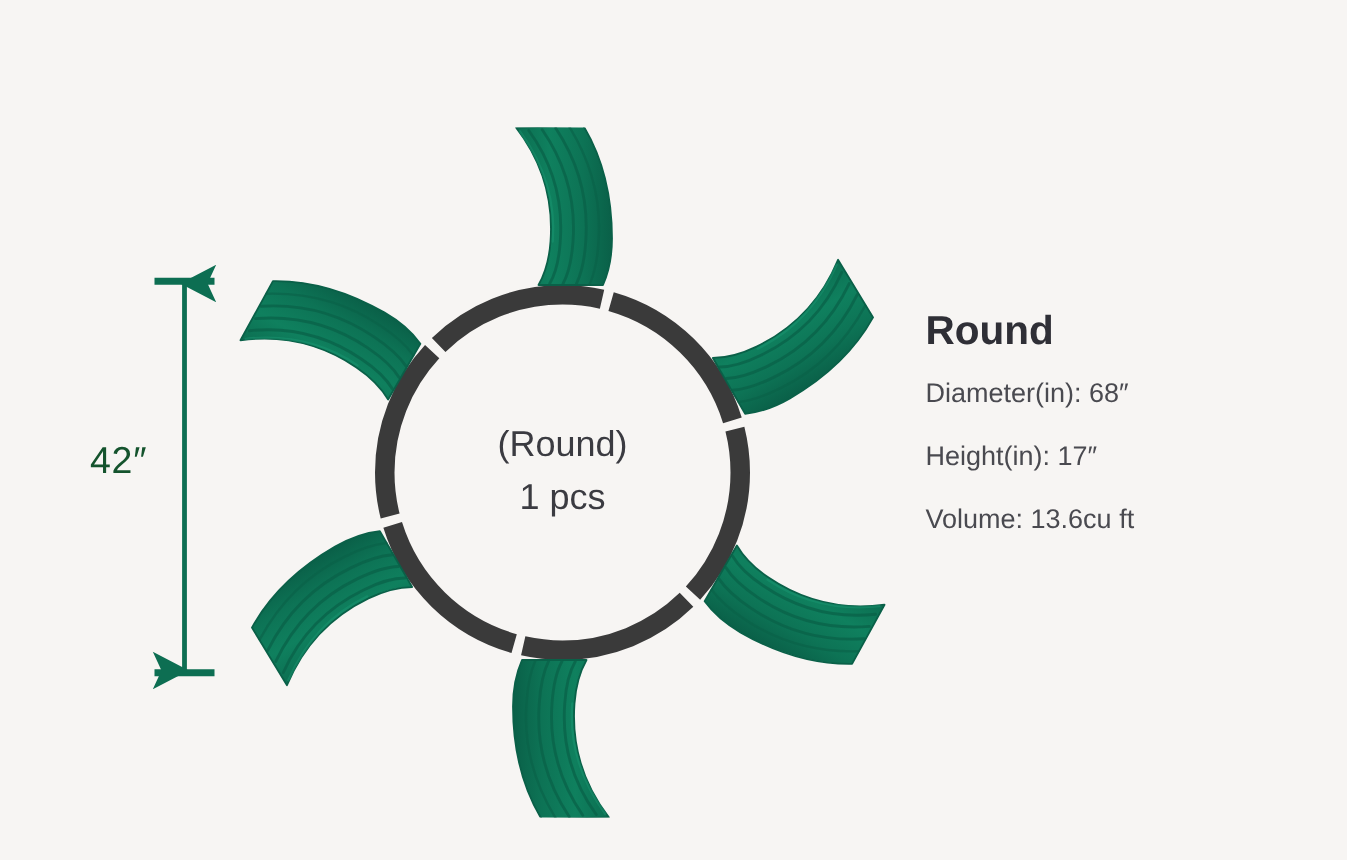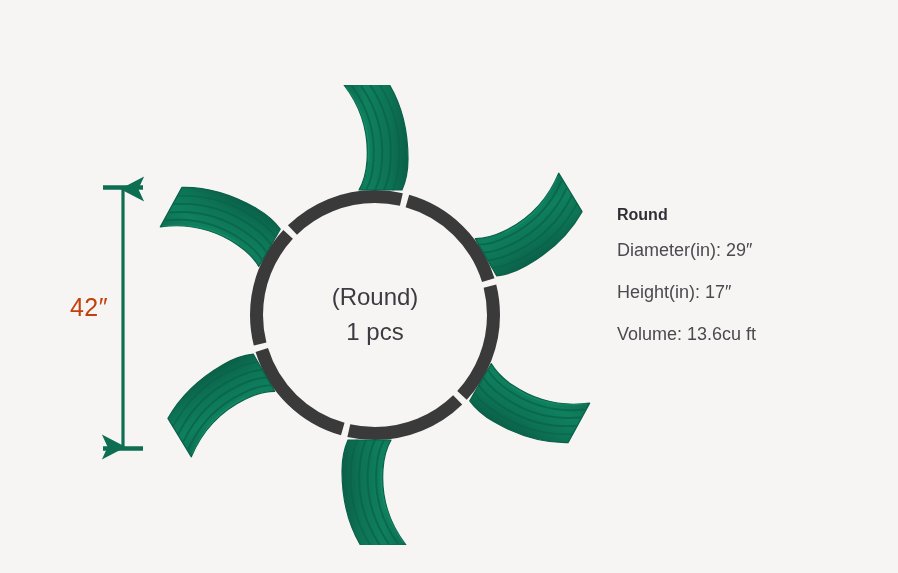--- a/index.html
+++ b/index.html
@@ -27,22 +27,22 @@
     left: 60px;
     top: 170px;
     width: 110px;
     height: 300px;
   }
   #dim-label {
     position: absolute;
     left: 0px;
     top: 125px;
     width: 58px;
-    text-align: center;
-    color: #c2410c;
+    text-align: left;
+    color: #14532d;
     font-size: 25px;
     font-weight: 400;
     letter-spacing: 0.5px;
     line-height: 1;
     white-space: nowrap;
   }
   
   #ring-diagram {
     position: absolute;
     left: 135px;
@@ -71,21 +71,21 @@
   }
   
   #spec-panel {
     position: absolute;
     left: 617px;
     top: 206px;
     width: 260px;
   }
   #spec-title {
     color: #2f2f36;
-    font-size: 16px;
+    font-size: 27px;
     font-weight: bold;
     margin: 0 0 17px 0;
     line-height: 1.1;
   }
   .spec-row {
     color: #4a4a50;
     font-size: 18px;
     line-height: 1;
     margin-bottom: 24px;
     white-space: nowrap;
@@ -172,18 +172,18 @@
     </g>
   </svg>
 
   <div id="center-label">
     <div class="cl-line">(Round)</div>
     <div class="cl-line">1 pcs</div>
   </div>
 
   <div id="spec-panel">
     <div id="spec-title">Round</div>
-    <div class="spec-row">Diameter(in): 29″</div>
+    <div class="spec-row">Diameter(in): 68″</div>
     <div class="spec-row">Height(in): 17″</div>
     <div class="spec-row">Volume: 13.6cu ft</div>
   </div>
 
 </div>
 
 </body></html>

